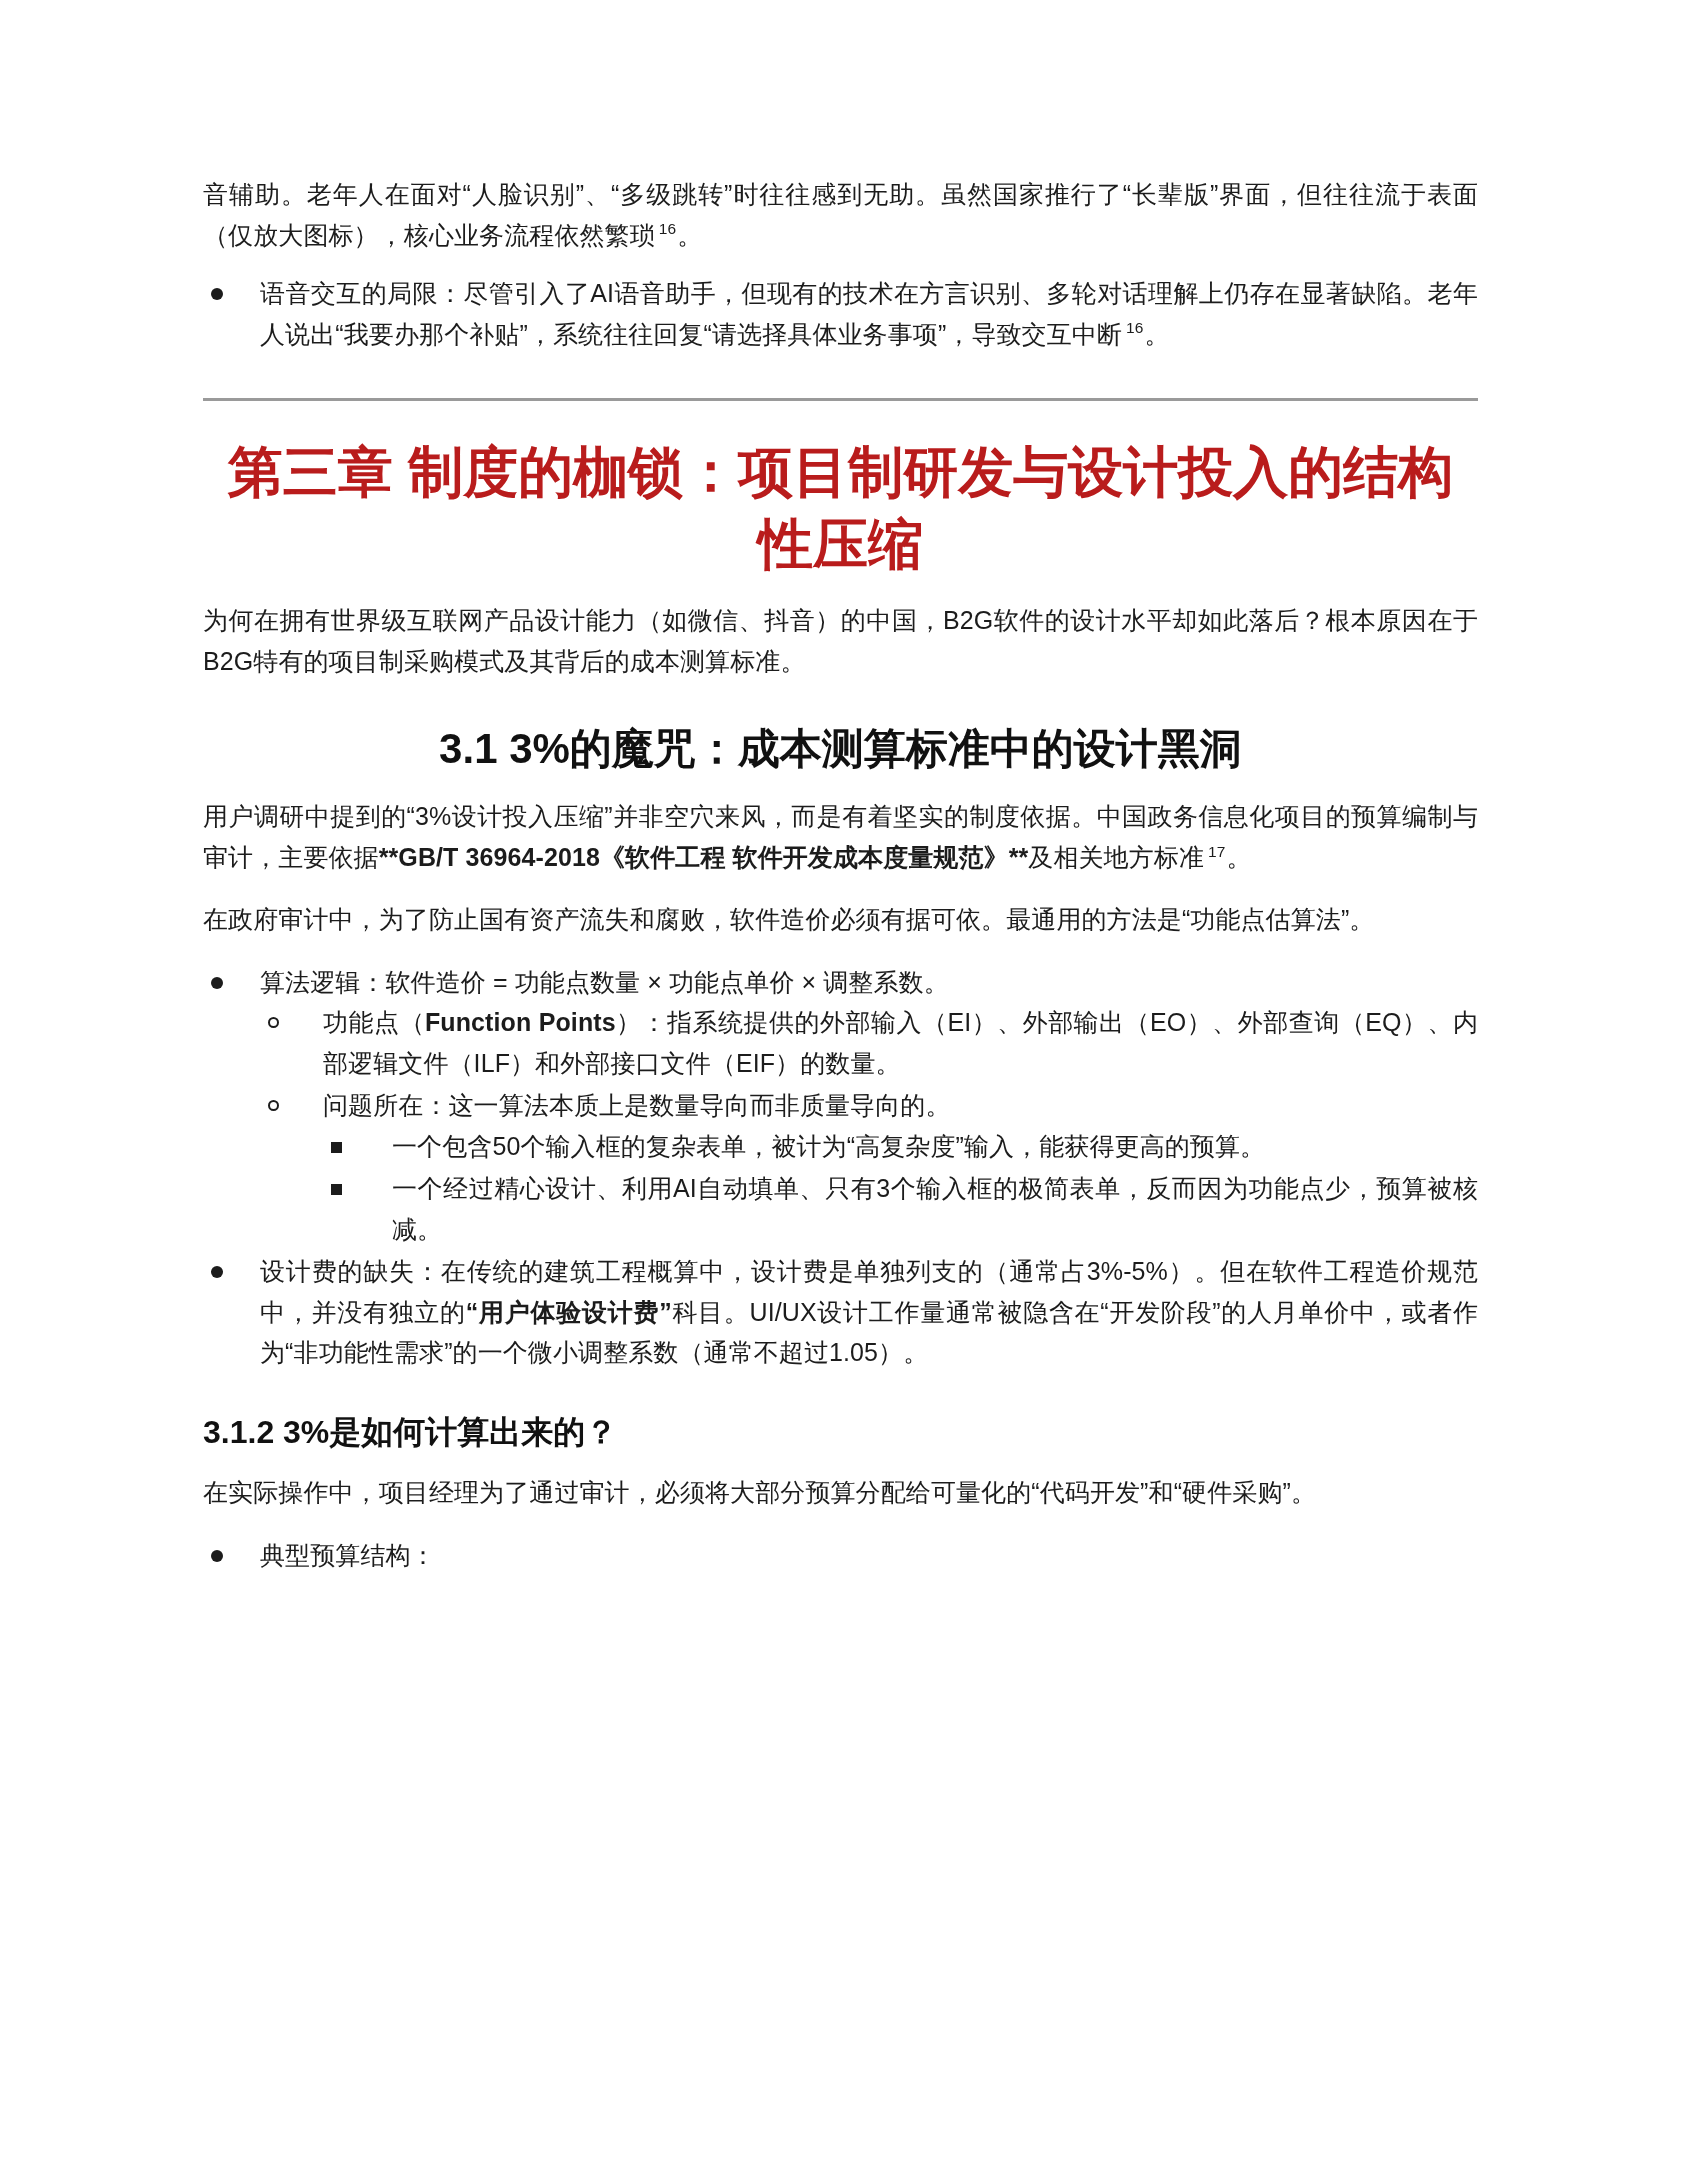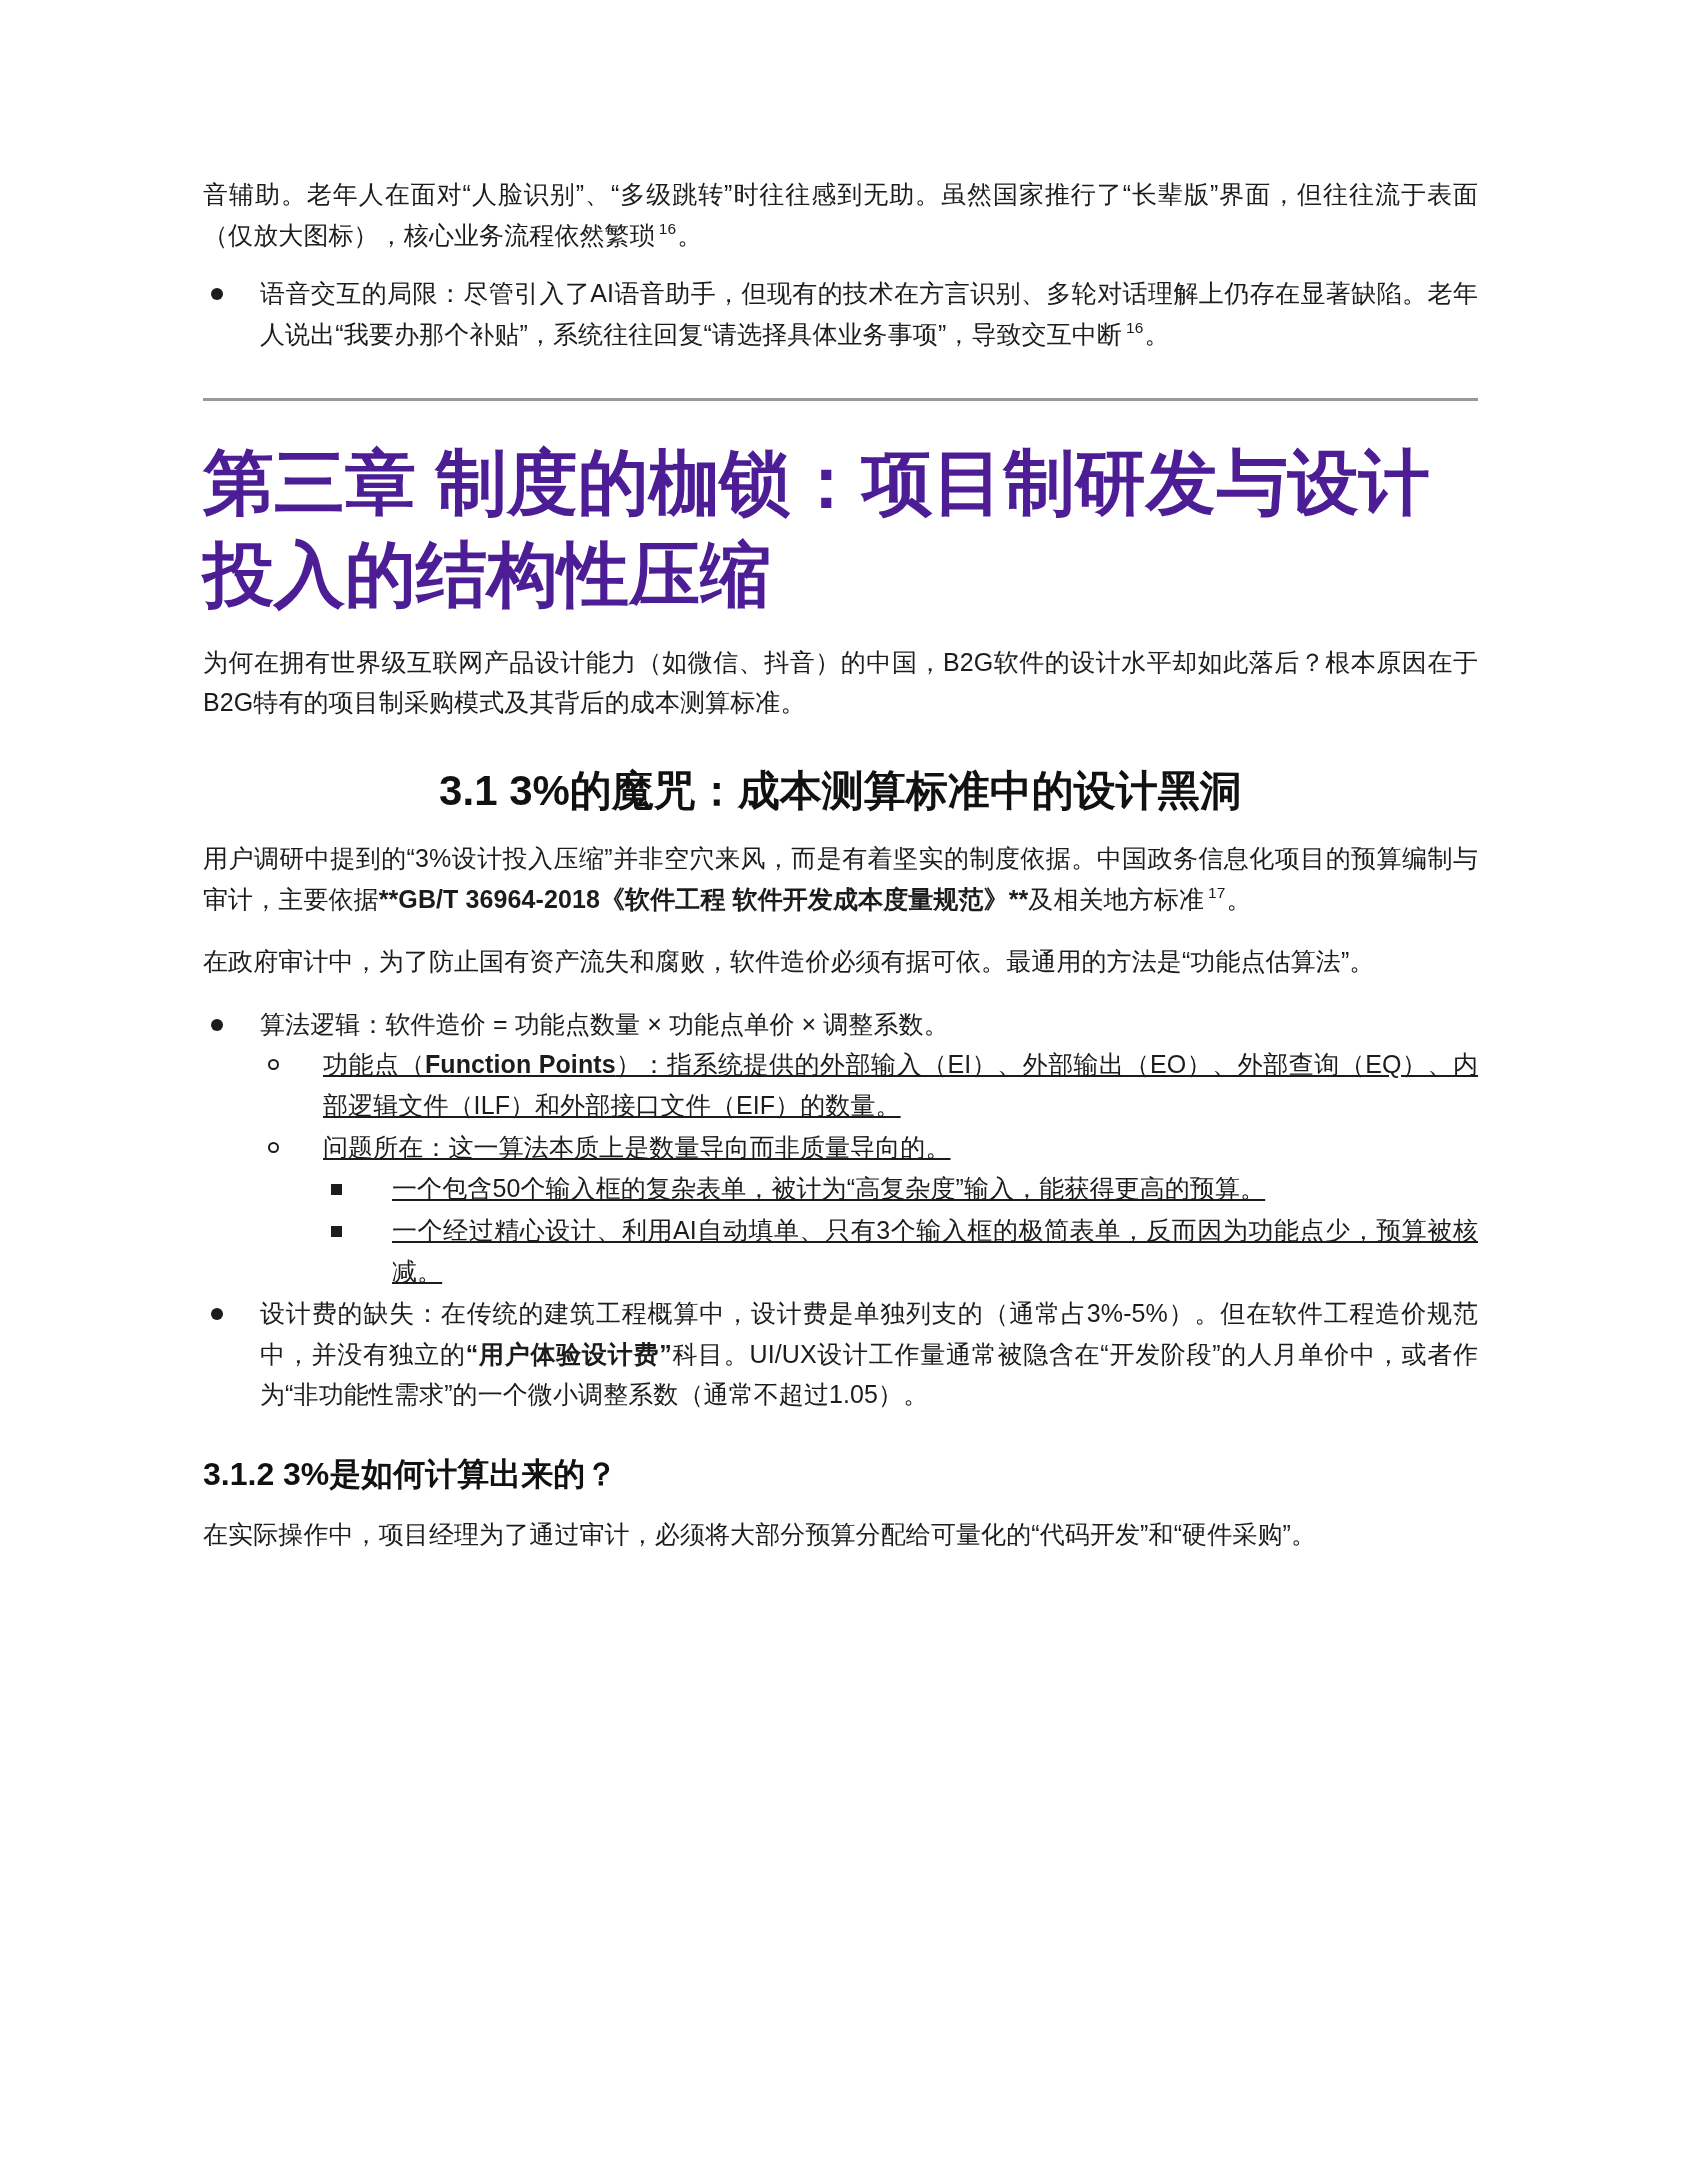--- a/index.html
+++ b/index.html
@@ -50,25 +50,26 @@
   
   hr.rule {
     border: 0;
     height: 3px;
     background: #9a9a9a;
     margin: 44px 0 36px 0;
     width: 100%;
   }
   h1.chapter-title {
     margin: 0 0 20px 0;
-    font-size: 71px;
+    font-size: 55px;
     line-height: 1.3;
     font-weight: bold;
     letter-spacing: 0px;
-    color: #4c1d95;
+    color: #b91c1c;
+    text-align: center;
   }
   h2.section-title {
     margin: 40px 0 20px 0;
     font-size: 42px;
     line-height: 1.32;
     font-weight: bold;
     color: #111111;
     text-align: center;
   }
   h3.subsection-title {
@@ -90,21 +91,21 @@
     position: relative;
     font-size: 25px;
     line-height: 1.62;
     letter-spacing: 0.1px;
     color: #1c1c1c;
     text-align: justify;
     text-justify: inter-character;
     margin-bottom: 2px;
   }
   li.lv1 { padding-left: 57px; }
-  li.lv2 { padding-left: 63px; text-decoration: underline; }
+  li.lv2 { padding-left: 63px; }
   li.lv3 { padding-left: 69px; }
 
   .marker {
     position: absolute;
     left: 8px;
     top: 0;
     line-height: 1.62;
     font-size: 25px;
     color: #1c1c1c;
     display: inline-block;

